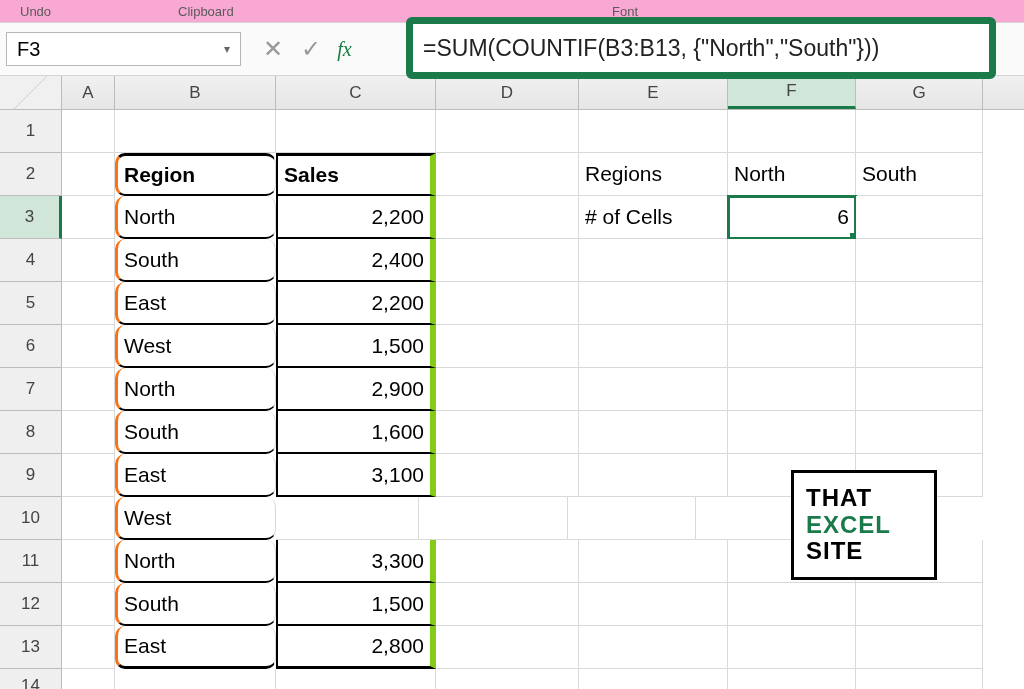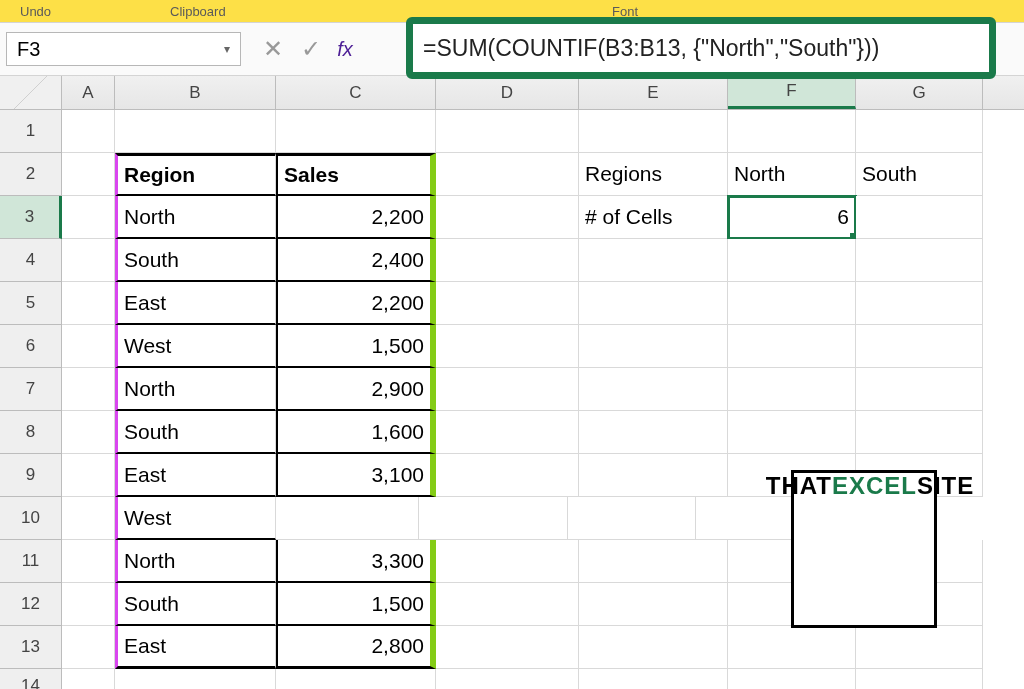--- a/index.html
+++ b/index.html
@@ -5,30 +5,30 @@
     * { box-sizing: border-box; margin: 0; padding: 0; }
     body {
       font-family: "Segoe UI", Arial, sans-serif;
       background: #f5f5f5;
       width: 1024px;
       height: 689px;
       overflow: hidden;
       position: relative;
     }
     .ribbon-labels {
-      background: #fde047;
+      background: #f9a8d4;
       height: 22px;
       display: flex;
       align-items: center;
       color: #5a5a5a;
       font-size: 13px;
     }
     .ribbon-labels span { position: absolute; }
     .ribbon-undo { left: 20px; }
-    .ribbon-clipboard { left: 170px; }
+    .ribbon-clipboard { left: 178px; }
     .ribbon-font { left: 612px; }
 
     .fb-row {
       display: flex;
       align-items: center;
       background: #fafafa;
       border-top: 1px solid #d4d4d4;
       border-bottom: 1px solid #d4d4d4;
       height: 54px;
       position: relative;
@@ -52,22 +52,22 @@
     .fb-btns {
       display: flex;
       gap: 18px;
       align-items: center;
       margin-left: 22px;
       font-size: 24px;
       color: #999;
     }
     .fx {
       font-style: italic;
-      font-family: Liberation Sans, sans-serif;
-      color: #4c1d95;
+      font-family: Liberation Serif, serif;
+      color: #15803d;
       font-size: 20px;
       margin-left: 16px;
     }
     .formula-wrap {
       position: absolute;
       left: 406px;
       top: -6px;
       width: 590px;
       border: 7px solid #1a7a4a;
       border-radius: 6px;
@@ -132,21 +132,21 @@
       align-items:center;
       padding:0 6px;
       font-size:21px;
       background:#fff;
       position: relative;
     }
     .cell.right { justify-content:flex-end; }
     .cell.hdr { font-weight:700; }
 
     
-    .tbl-left { border-left:3px solid #d946ef; }
+    .tbl-left { border-left:3px solid #f97316;border-radius:10px; }
     .tbl-right-b { border-right:6px solid #84cc16; }
     .tbl-top { border-top:3px solid #000; }
     .tbl-bot { border-bottom:3px solid #000; }
     .tbl-inner-b { border-bottom:2px solid #000; }
 
     .cell.active-sel {
       outline:3px solid #1a7a4a;
       outline-offset:-2px;
     }
     .cell.active-sel::after{
@@ -157,23 +157,23 @@
       background:#1a7a4a;
     }
     .body-row[data-r="14"] .row-h,
     .body-row[data-r="14"] .cell { height:34px; }
 
     
     .watermark {
       position:absolute;
       left:791px; top:470px;
       border:3px solid #000;
-      width:146px; height:158px;
+      width:146px; height:110px;
       display:flex;
-      flex-direction:row;
+      flex-direction:column;
       justify-content:center;
       padding-left:12px;
       font-weight:800;
       font-size:24px;
       line-height:1.1;
       letter-spacing:1px;
       background:#fff;
       pointer-events:none;
     }
     .watermark .excel { color:#1a7a4a; }

